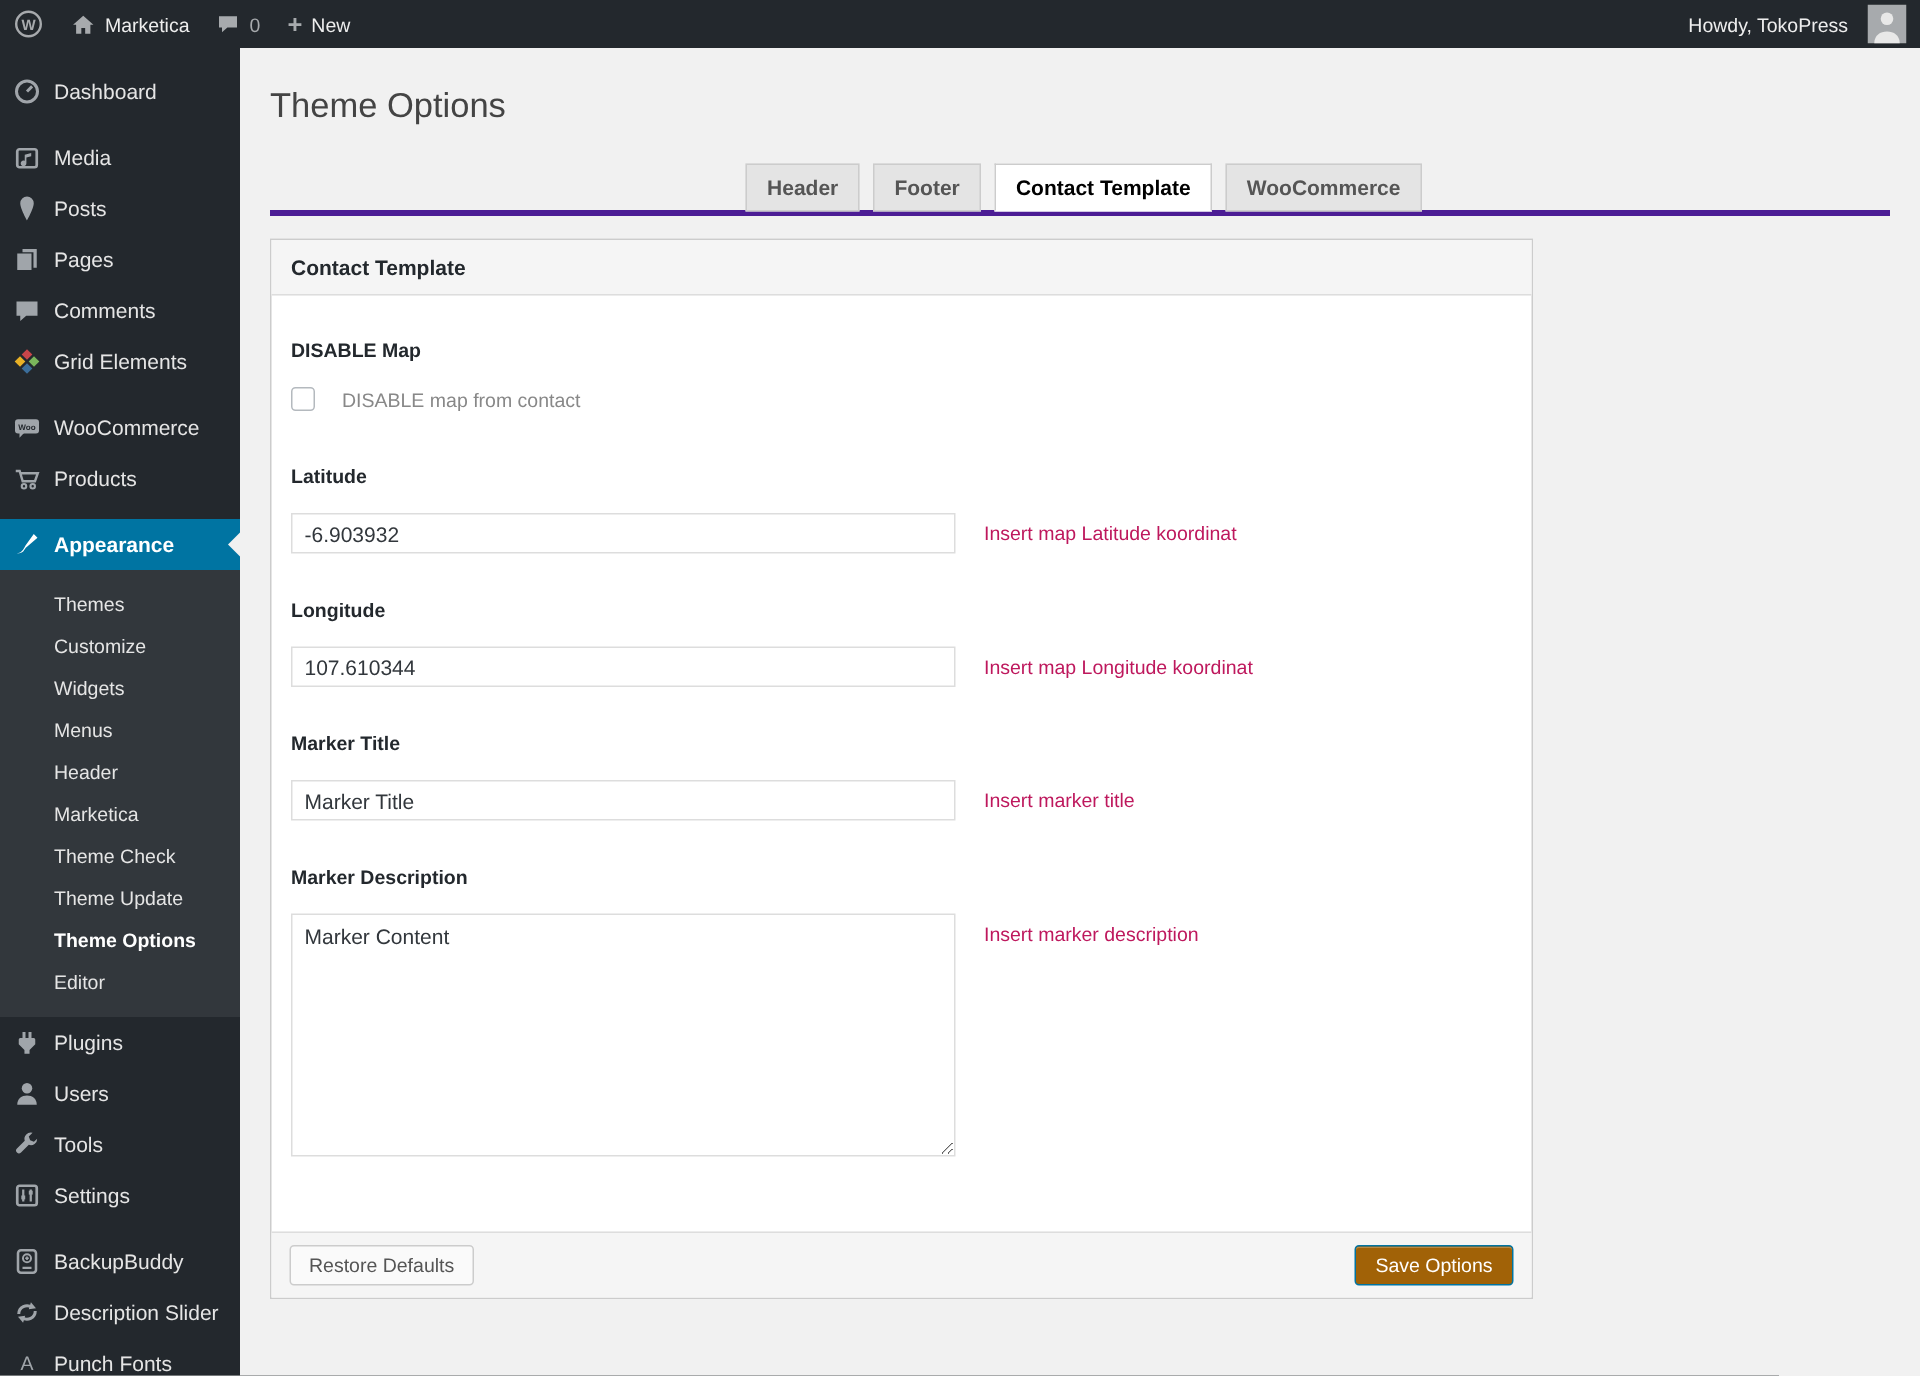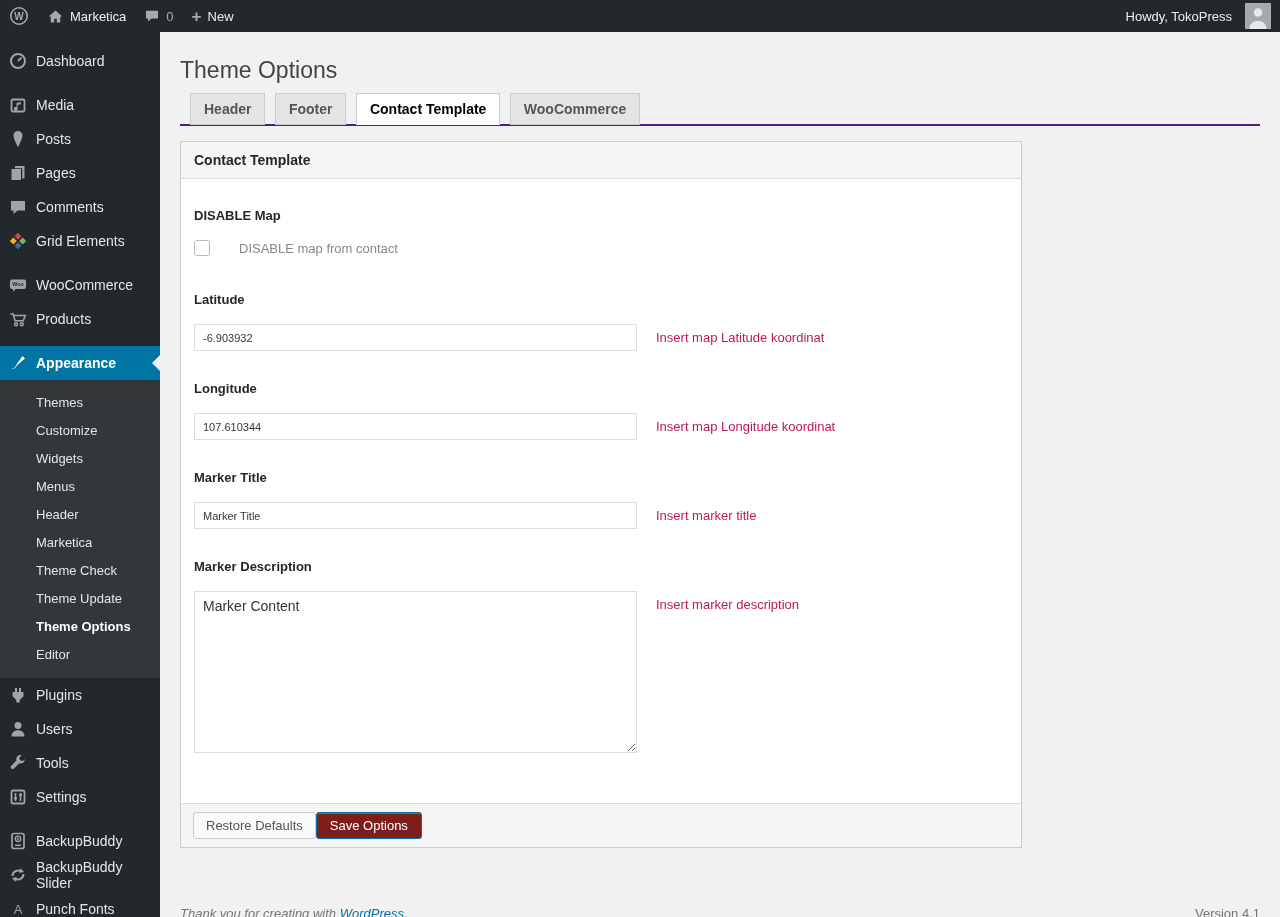--- a/index.html
+++ b/index.html
@@ -33,49 +33,49 @@
   .msep { height: 10px; }
   .sub { background: #32373c; padding: 9px 0 9px 0; }
   .smi { height: 28px; line-height: 28px; padding-left: 36px; font-size: 13px;
          color: #e5e5e5; cursor: pointer; }
   .smi.current { color: #fff; font-weight: bold; }
 
   
   .content { flex: 1; background: #f1f1f1; padding: 0 20px; overflow: hidden; }
   .page-title { font-size: 23px; font-weight: 400; color: #444; padding: 24px 0 0; line-height: 29px; }
 
-  .tabs { margin-top: 8px; border-bottom: 2px solid #4c1d95; padding-left: 10px; }
+  .tabs { margin-top: 24px; border-bottom: 4px solid #4c1d95; padding-left: 10px; text-align: center; }
   .tab { display: inline-block; vertical-align: bottom; margin: 0 5px -1px 0;
          padding: 7px 13px; background: #e4e4e4; border: 1px solid #ccc;
          font-size: 14px; font-weight: 600; color: #555; cursor: pointer; }
   .tab.active { background: #fff; color: #000; border-bottom-color: #fff; }
 
   .panel { margin-top: 15px; width: 842px; background: #fff; border: 1px solid #ccc; }
   .panel-header { background: #f5f5f5; border-bottom: 1px solid #ddd; padding: 10px 13px;
                   font-size: 14px; font-weight: bold; color: #23282d; }
   .panel-body { padding: 29px 13px 50px; }
   .group { margin-bottom: 30px; }
   .g-label { display: block; font-size: 13px; font-weight: bold; color: #23282d; margin-bottom: 17px; }
-  .cb-row { display: flex; align-items: center; gap: 29px; margin-bottom: 36px; }
+  .cb-row { display: flex; align-items: center; gap: 18px; margin-bottom: 36px; }
   .cb { appearance: none; -webkit-appearance: none; width: 16px; height: 16px;
         border: 1px solid #b4b9be; border-radius: 3px; background: #fff; cursor: pointer; }
   .cb-label { font-size: 13px; color: #888; }
   .row { display: flex; align-items: flex-start; }
   .txt { width: 443px; height: 27px; border: 1px solid #ddd; background: #fff; padding: 3px 8px;
-         font-size: 11px; color: #32373c; font-family: "Liberation Sans", sans-serif; }
+         font-size: 14px; color: #32373c; font-family: "Liberation Sans", sans-serif; }
   .ta  { width: 443px; height: 162px; border: 1px solid #ddd; background: #fff; padding: 6px 8px;
          font-size: 14px; color: #32373c; font-family: "Liberation Sans", sans-serif; resize: both; }
   .hint { margin-left: 19px; padding-top: 6px; font-size: 13px; color: #be185d; }
 
   .panel-footer { background: #f5f5f5; border-top: 1px solid #ddd; padding: 8px 12px;
-                  display: flex; align-items: center; }
+                  display: flex; justify-content: space-between; align-items: center; }
   .btn-secondary { background: #fafafa; border: 1px solid #ccc; border-radius: 3px;
                    padding: 5px 12px; font-size: 13px; color: #555; cursor: pointer;
                    font-family: "Liberation Sans", sans-serif; }
-  .btn-primary { background: #7f1d1d; border: 1px solid #0074a2; border-radius: 3px;
+  .btn-primary { background: #a16207; border: 1px solid #0074a2; border-radius: 3px;
                  padding: 5px 13px; font-size: 13px; color: #fff; cursor: pointer;
                  box-shadow: inset 0 1px 0 rgba(255,255,255,.25); 
                  font-family: "Liberation Sans", sans-serif; }
 
   .page-footer { margin-top: 58px; display: flex; justify-content: space-between;
                  align-items: baseline; font-size: 13px; color: #777; }
   .thanks { font-style: italic; }
   .wp-link { color: #0074a2; cursor: pointer; text-decoration: none; }
   .version { color: #72777c; }
 </style>
@@ -269,21 +269,21 @@
       <span class="lbl">BackupBuddy</span>
     </div>
 
     <div class="mi">
       <span class="ico"><svg width="20" height="20" viewBox="0 0 20 20">
             <path d="M4.5 11a5.5 5.5 0 0 1 8.8-4.4" fill="none" stroke="currentColor" stroke-width="2"></path>
             <path fill="currentColor" d="M12.6 3.2l3.4 3.9-4.8.7z"></path>
             <path d="M15.5 9a5.5 5.5 0 0 1-8.8 4.4" fill="none" stroke="currentColor" stroke-width="2"></path>
             <path fill="currentColor" d="M7.4 16.8L4 12.9l4.8-.7z"></path>
           </svg></span>
-      <span class="lbl">BackupBuddy Slider</span>
+      <span class="lbl">Description Slider</span>
     </div>
 
     <div class="mi">
       <span class="ico"><svg width="20" height="20" viewBox="0 0 20 20">
             <text x="10" y="14.5" text-anchor="middle" font-size="13" fill="currentColor">A</text>
           </svg></span>
       <span class="lbl">Punch Fonts</span>
     </div>
 
   </div>

